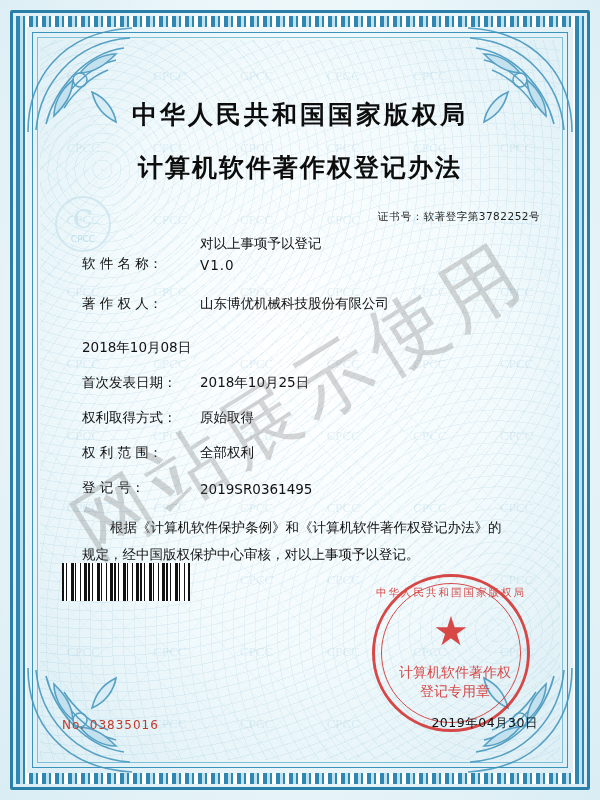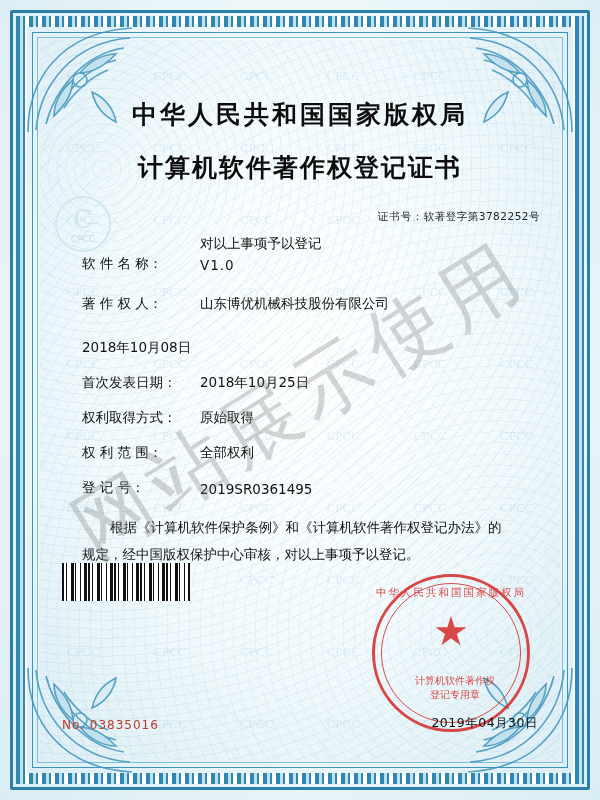--- a/index.html
+++ b/index.html
@@ -235,21 +235,21 @@
     color: #d4312f;
     letter-spacing: 2px;
     font-family: "DejaVu Sans", sans-serif;
   }
   .seal-bottom {
     position: absolute;
     bottom: 28px;
     left: 8px; right: 0;
     text-align: center;
     color: #d4312f;
-    font-size: 10px;
+    font-size: 14px;
     line-height: 1.35;
     font-family: "DejaVu Sans", sans-serif;
   }
 
   
   .footer-no {
     position: absolute;
     left: 62px;
     bottom: 68px;
     font-size: 12px;
@@ -439,21 +439,21 @@
       <circle cx="60" cy="60" r="7"></circle>
       <path d="M60 53 C70 40 84 34 96 34 C86 44 76 52 60 53Z" fill="#bedfed" stroke="#3f93bb"></path>
       <path d="M53 60 C40 70 34 84 34 96 C44 86 52 76 53 60Z" fill="#bedfed" stroke="#3f93bb"></path>
       <path d="M72 72 C86 78 94 90 96 102 C84 96 76 88 72 72Z" fill="#d6ecf5" stroke="#3f93bb"></path>
     </g>
   </svg>
 
   <div class="content">
 
     <div class="title-main">中华人民共和国国家版权局</div>
-    <div class="title-sub">计算机软件著作权登记证书</div>
+    <div class="title-sub">计算机软件著作权登记办法</div>
 
     <div class="cert-no">
       <span class="label">证书号：</span><span class="value">软著登字第3782252号</span>
     </div>
 
     <div class="fields">
 
       <div class="field-row">
         <div class="field-label">软 件 名 称：</div>
         <div class="field-value">

